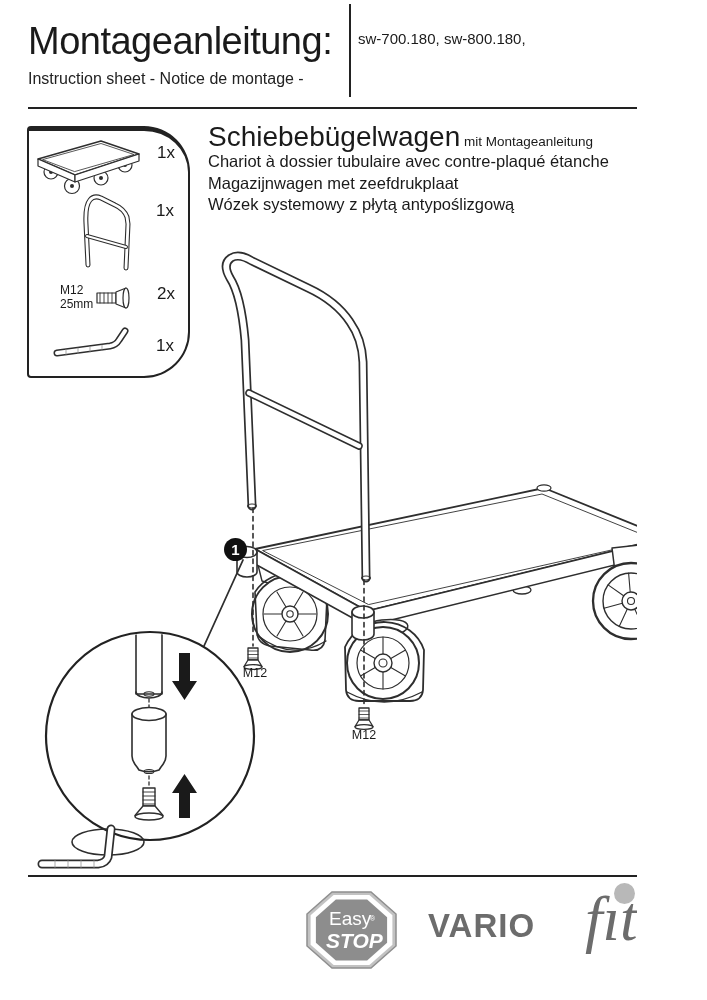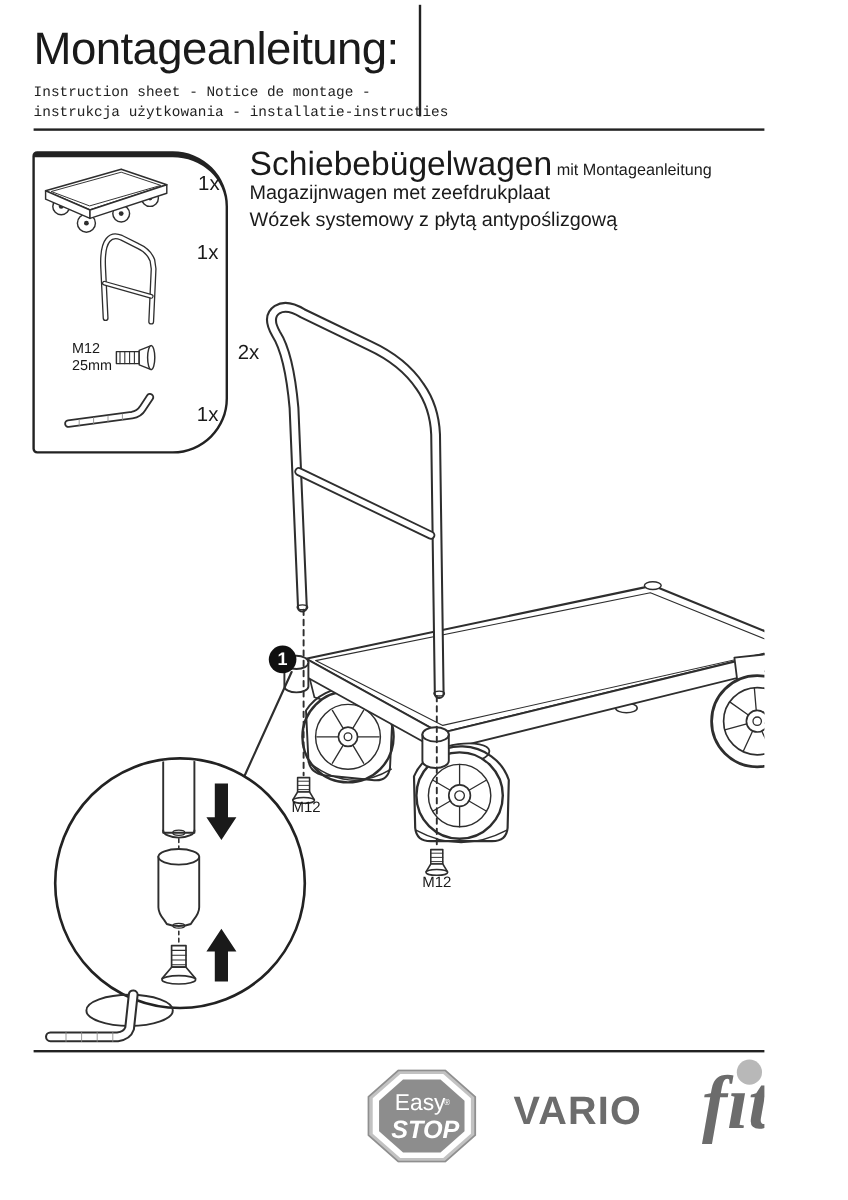--- a/index.html
+++ b/index.html
@@ -3,41 +3,41 @@
 <meta charset="utf-8">
 <style>
   html,body{margin:0;padding:0;background:#fff;}
   .page{position:relative;width:637px;height:1000px;background:#fff;overflow:hidden;
         font-family:"Liberation Sans",sans-serif;color:#1a1a1a;}
   .abs{position:absolute;}
   
   .main-title{left:28px;top:20px;font-size:38px;letter-spacing:-.5px;white-space:nowrap;}
   .vdiv{left:349px;top:4px;width:2px;height:93px;background:#222;}
   .codes{left:358px;top:29px;font-size:15px;line-height:20px;white-space:nowrap;}
-  .subtitle{left:28px;font-size:12px;color:#222;white-space:nowrap;font-family:Liberation Mono, monospace;}
+  .subtitle{left:28px;font-size:16px;color:#222;white-space:nowrap;}
   .rule{left:28px;width:653px;height:2.3px;background:#222;}
   
   .parts-box{left:27px;top:126px;width:163px;height:252px;border:2px solid #222;
              border-top-width:5px;border-radius:4px 46px 46px 4px;box-sizing:border-box;}
-  .qty{font-size:17px;width:34px;text-align:right;}
+  .qty{font-size:17px;width:34px;text-align:center;}
   .part-label{font-size:12px;line-height:14px;}
   
   .prod-de{left:208px;top:121px;font-size:28px;white-space:nowrap;}
   .prod-de small{font-size:13.5px;letter-spacing:0;}
   .prod-langs{left:208px;top:151px;font-size:16.5px;line-height:21.5px;white-space:nowrap;}
   
   .balloon{width:23px;height:23px;border-radius:50%;background:#101010;color:#fff;
            font-size:15px;font-weight:bold;display:flex;align-items:center;justify-content:center;}
   .m12{font-size:12.5px;width:44px;text-align:center;}
   
   .easystop{left:306px;top:891px;}
   .variofit{left:425px;top:876px;width:262px;height:92px;}
   .vf-vario{position:absolute;left:3px;bottom:23px;font-size:33px;font-weight:bold;
             color:#6c6c6c;letter-spacing:1px;text-align:right;}
-  .vf-fit{position:absolute;left:160px;bottom:12px;font-size:63px;font-weight:bold;font-style:italic;
+  .vf-fit{position:absolute;left:160px;bottom:12px;font-size:63px;font-weight:normal;font-style:italic;
           font-family:"Liberation Serif",serif;color:#6c6c6c;}
   .vf-dot{position:absolute;left:189px;top:7px;width:21px;height:21px;border-radius:50%;background:#b8b8b8;}
   .vf-reg{position:absolute;left:233px;top:11px;font-size:13px;color:#6c6c6c;}
   svg{display:block;}
   .artwork{left:0;top:0;}
 </style>
 </head>
 <body>
 
 <div class="page">
@@ -207,37 +207,38 @@
         <path d="M42 864 L98 864 Q106 863 108 857 L111 829" stroke-width="9"></path>
         <path d="M42 864 L98 864 Q106 863 108 857 L111 829" stroke="#fff" stroke-width="5.6"></path>
         <path d="M55 860 L55 868 M68 860 L68 868 M81 860 L81 868 M94 860 L94 868" stroke-width=".7" stroke="#888"></path>
       </g>
     </g>
   </svg>
 
   <div class="abs main-title">Montageanleitung:</div>
   <div class="abs vdiv"></div>
   <div class="abs codes">
+    <div>sw-700.180, sw-800.180,</div>
   </div>
   <div class="abs subtitle" style="top:70px;">Instruction sheet - Notice de montage -</div>
-  <div class="abs subtitle" style="top:87px;">instrukcja użytkowania - installatie-instructies</div>
   <div class="abs rule" style="top:107px;"></div>
 
   <div class="abs parts-box"></div>
   <div class="abs qty" style="left:149px;top:143px;">1x</div>
   <div class="abs qty" style="left:148px;top:201px;">1x</div>
-  <div class="abs qty" style="left:149px;top:284px;margin-left:33px;">2x</div>
+  <div class="abs qty" style="left:149px;top:284px;">2x</div>
   <div class="abs qty" style="left:148px;top:336px;">1x</div>
   <div class="abs part-label" style="left:60px;top:283px;">M12</div>
   <div class="abs part-label" style="left:60px;top:297px;">25mm</div>
 
   <div class="abs prod-de">
     <span>Schiebebügelwagen</span><small> mit Montageanleitung</small>
   </div>
   <div class="abs prod-langs">
+    <div>Chariot à dossier tubulaire avec contre-plaqué étanche</div>
     <div>Magazijnwagen met zeefdrukplaat</div>
     <div>Wózek systemowy z płytą antypoślizgową</div>
   </div>
 
   <div class="abs balloon" style="left:224px;top:538px;">1</div>
   <div class="abs m12" style="left:233px;top:666px;">M12</div>
   <div class="abs m12" style="left:342px;top:728px;">M12</div>
 
   <div class="abs rule" style="top:875px;"></div>
 

